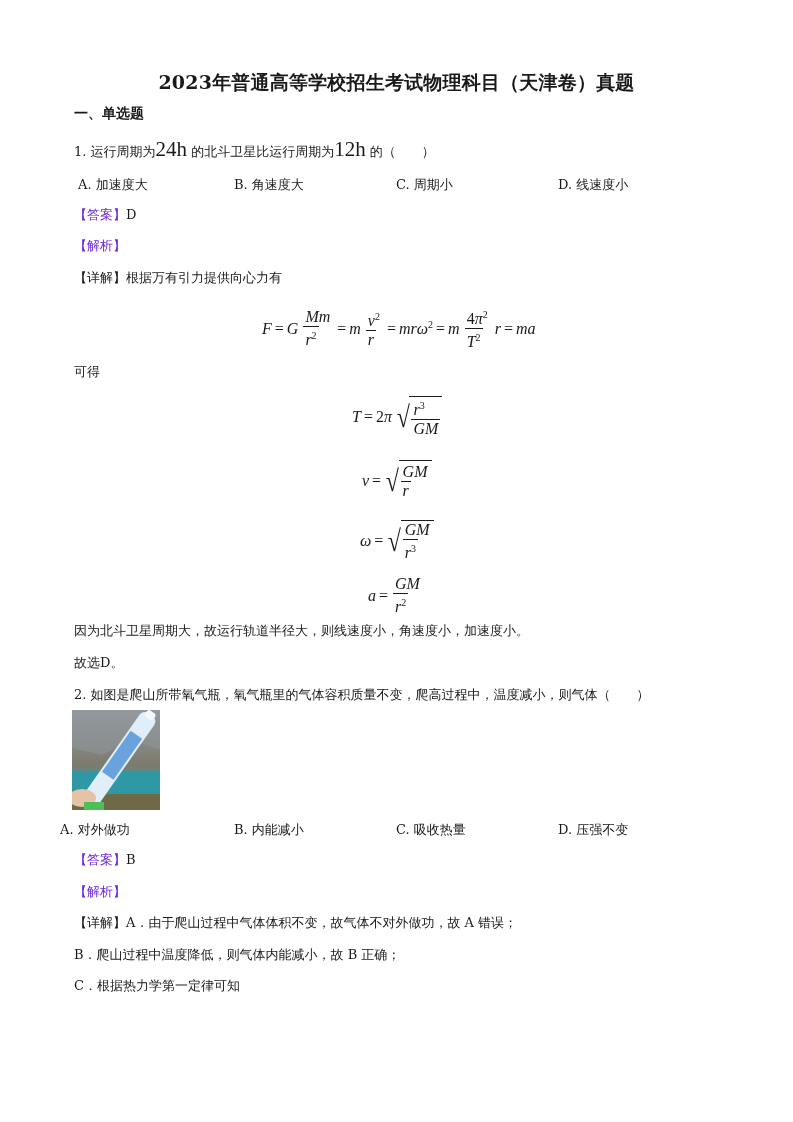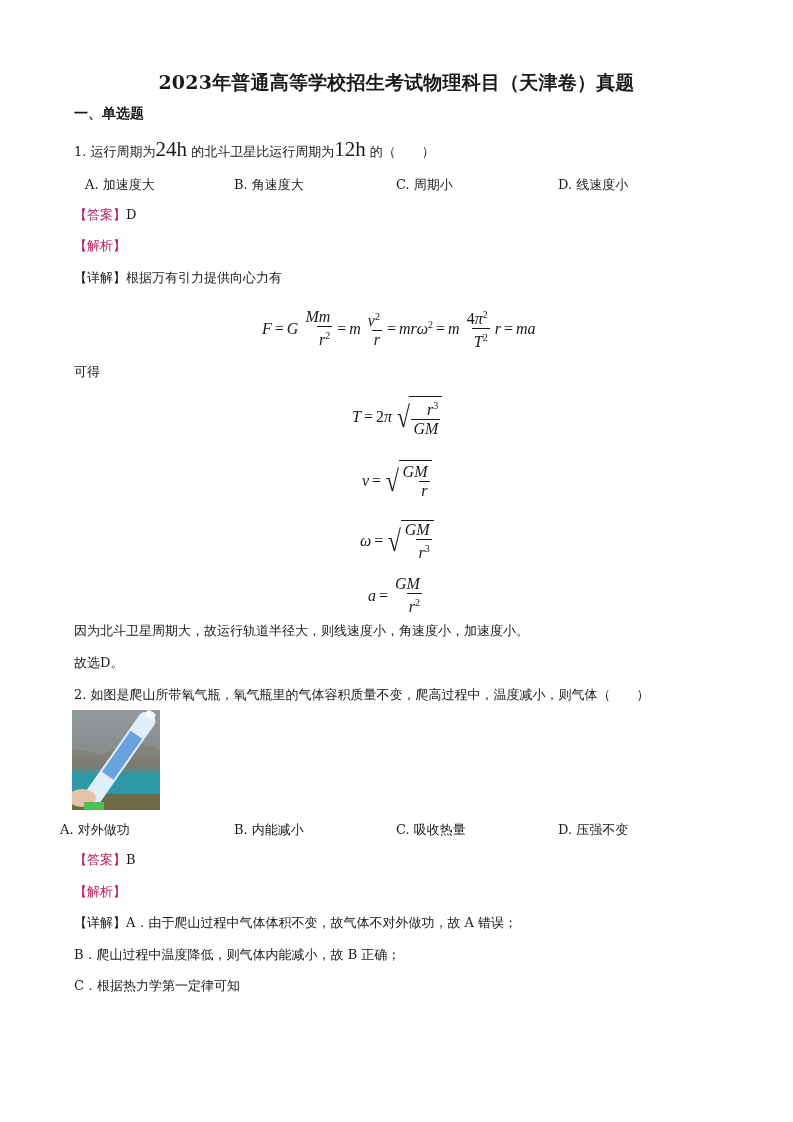--- a/index.html
+++ b/index.html
@@ -9,28 +9,28 @@
     color: #1a1a1a;
   }
   .abs { position: absolute; white-space: nowrap; }
   .title {
     left: 0; width: 793px; top: 70px; text-align: center;
     font-size: 19px; font-weight: bold; letter-spacing: 0.2px;
   }
   .section { left: 74px; top: 105px; font-size: 14px; font-weight: bold; }
   .line { font-size: 13px; line-height: 18px; }
   .line .big { font-family: "Liberation Serif", serif; font-size: 21px; }
-  .blue { color: #be185d; }
+  .blue { color: #6d28d9; }
   .opt { font-size: 13px; }
   .math {
     font-family: "Liberation Serif", serif; font-style: italic; font-size: 16px;
     display: flex; align-items: center; gap: 3px;
   }
   .math .up { font-style: normal; }
-  .frac { display: inline-flex; flex-direction: column; align-items: flex-end; margin: 0 2px; }
+  .frac { display: inline-flex; flex-direction: column; align-items: flex-start; margin: 0 2px; }
   .frac .num { padding: 0 2px; line-height: 18px; }
   .frac .den { border-top: 1px solid #1a1a1a; padding: 0 2px; line-height: 18px; }
   sup { font-size: 10px; vertical-align: super; font-style: normal; }
   .sqrt { display: inline-flex; align-items: stretch; }
   .sqrt .rad { font-size: 30px; font-style: normal; line-height: 42px; transform: scaleX(0.8); margin-right: -2px; }
   .sqrt .body { border-top: 1px solid #1a1a1a; display: inline-flex; align-items: center; }
   .photo {
     left: 72px; top: 710px; width: 88px; height: 100px; overflow: hidden;
     background: linear-gradient(180deg, #9aa0a4 0%, #868a86 30%, #7d7a6e 55%, #3c9aa6 70%, #2f8f9a 85%, #6b6a45 100%);
   }
@@ -41,21 +41,21 @@
 <div class="abs title">2023年普通高等学校招生考试物理科目（天津卷）真题</div>
 <div class="abs section">一、单选题</div>
 
 <div class="abs line" style="left:74px; top:140px;">
   <span>1.</span>
   <span>运行周期为</span><span class="big">24h</span>
   <span>的北斗卫星比运行周期为</span><span class="big">12h</span>
   <span>的（　　）</span>
 </div>
 
-<div class="abs opt" style="left:85px; top:176px;"><span>A.</span> <span>加速度大</span></div>
+<div class="abs opt" style="left:78px; top:176px;"><span>A.</span> <span>加速度大</span></div>
 <div class="abs opt" style="left:234px; top:176px;"><span>B.</span> <span>角速度大</span></div>
 <div class="abs opt" style="left:396px; top:176px;"><span>C.</span> <span>周期小</span></div>
 <div class="abs opt" style="left:558px; top:176px;"><span>D.</span> <span>线速度小</span></div>
 
 <div class="abs line" style="left:74px; top:206px;">
   <span class="blue">【答案】</span><span>D</span>
 </div>
 <div class="abs line blue" style="left:74px; top:237px;">【解析】</div>
 <div class="abs line" style="left:74px; top:269px;">
   <span>【详解】</span><span>根据万有引力提供向心力有</span>

